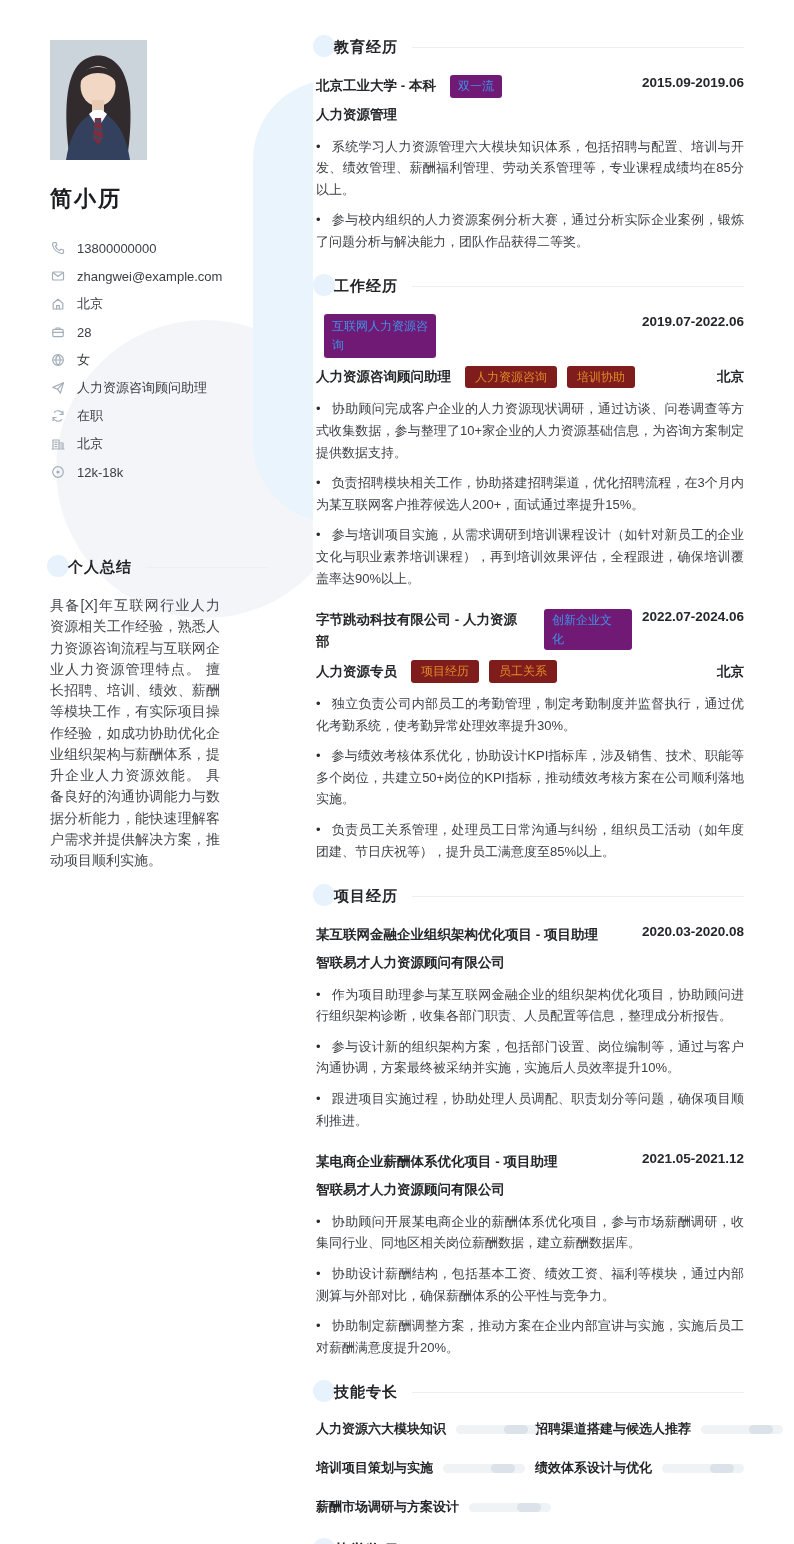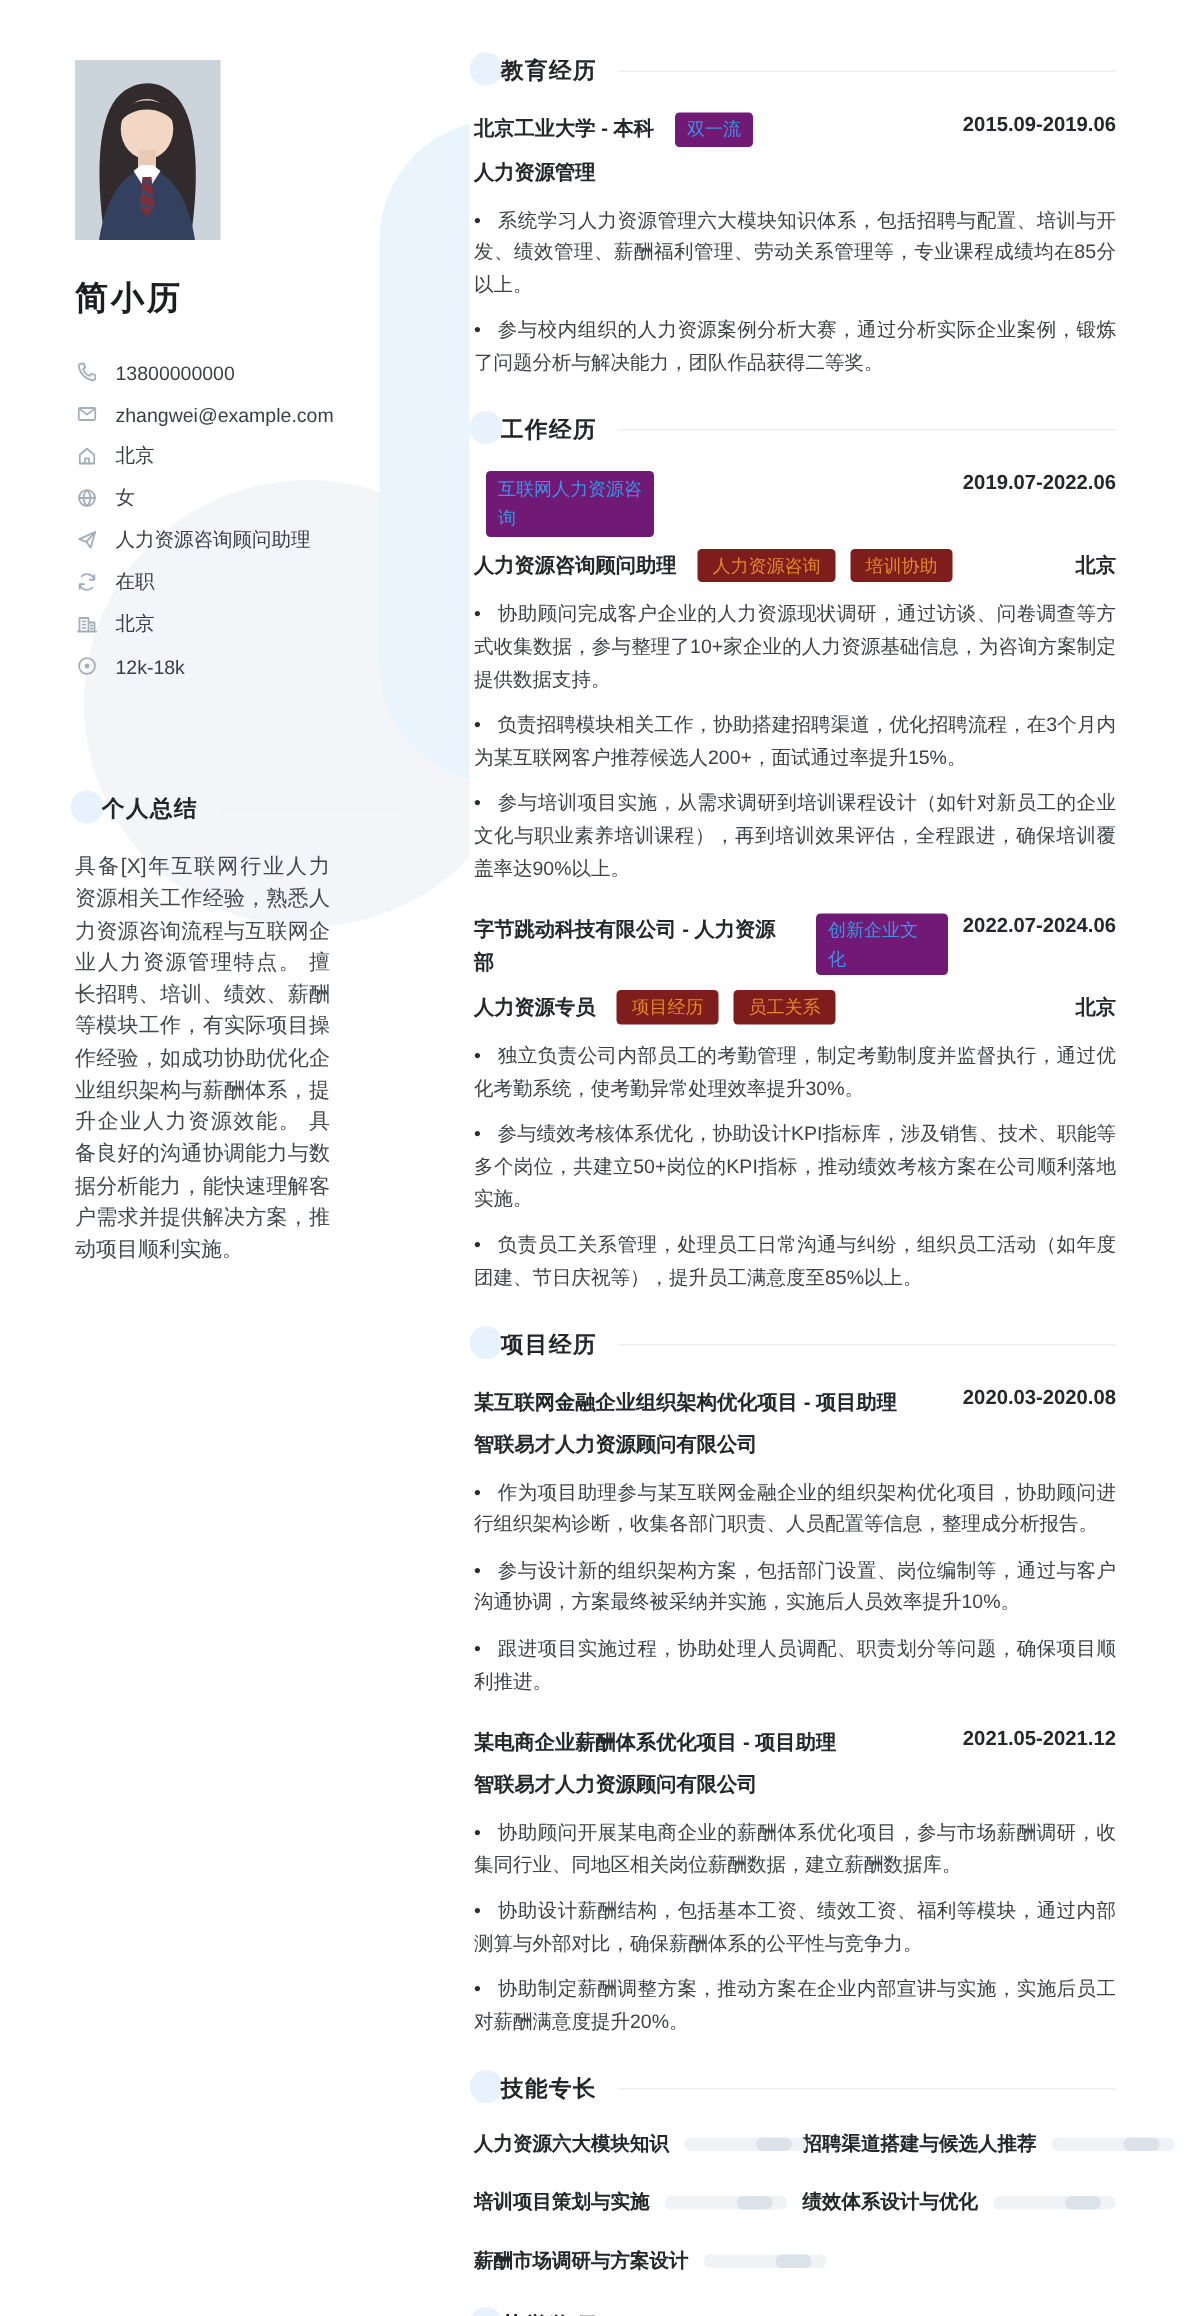--- a/index.html
+++ b/index.html
@@ -101,20 +101,29 @@
           <svg viewBox="0 0 14 14">
             <path d="M2.2 6.2 L7 2.2 L11.8 6.2 L11.8 12 L2.2 12 Z"></path>
             <path d="M5.6 12 L5.6 8.6 L8.4 8.6 L8.4 12"></path>
           </svg>
         </span>
       <span class="cval">北京</span>
     </li>
     <li class="contact-row">
       <span class="cicon">
           <svg viewBox="0 0 14 14">
+            <rect x="1.8" y="4.4" width="10.4" height="7.2" rx="1"></rect>
+            <path d="M5 4.4 L5 3 L9 3 L9 4.4 M1.8 7.4 L12.2 7.4"></path>
+          </svg>
+        </span>
+      <span class="cval">28</span>
+    </li>
+    <li class="contact-row">
+      <span class="cicon">
+          <svg viewBox="0 0 14 14">
             <circle cx="7" cy="7" r="5.3"></circle>
             <path d="M1.7 7 L12.3 7 M7 1.7 C4 4.5 4 9.5 7 12.3 C10 9.5 10 4.5 7 1.7"></path>
           </svg>
         </span>
       <span class="cval">女</span>
     </li>
     <li class="contact-row">
       <span class="cicon">
           <svg viewBox="0 0 14 14">
             <path d="M1.8 6.4 L12.4 1.8 L9.4 12.2 L6.6 8.2 Z"></path>

